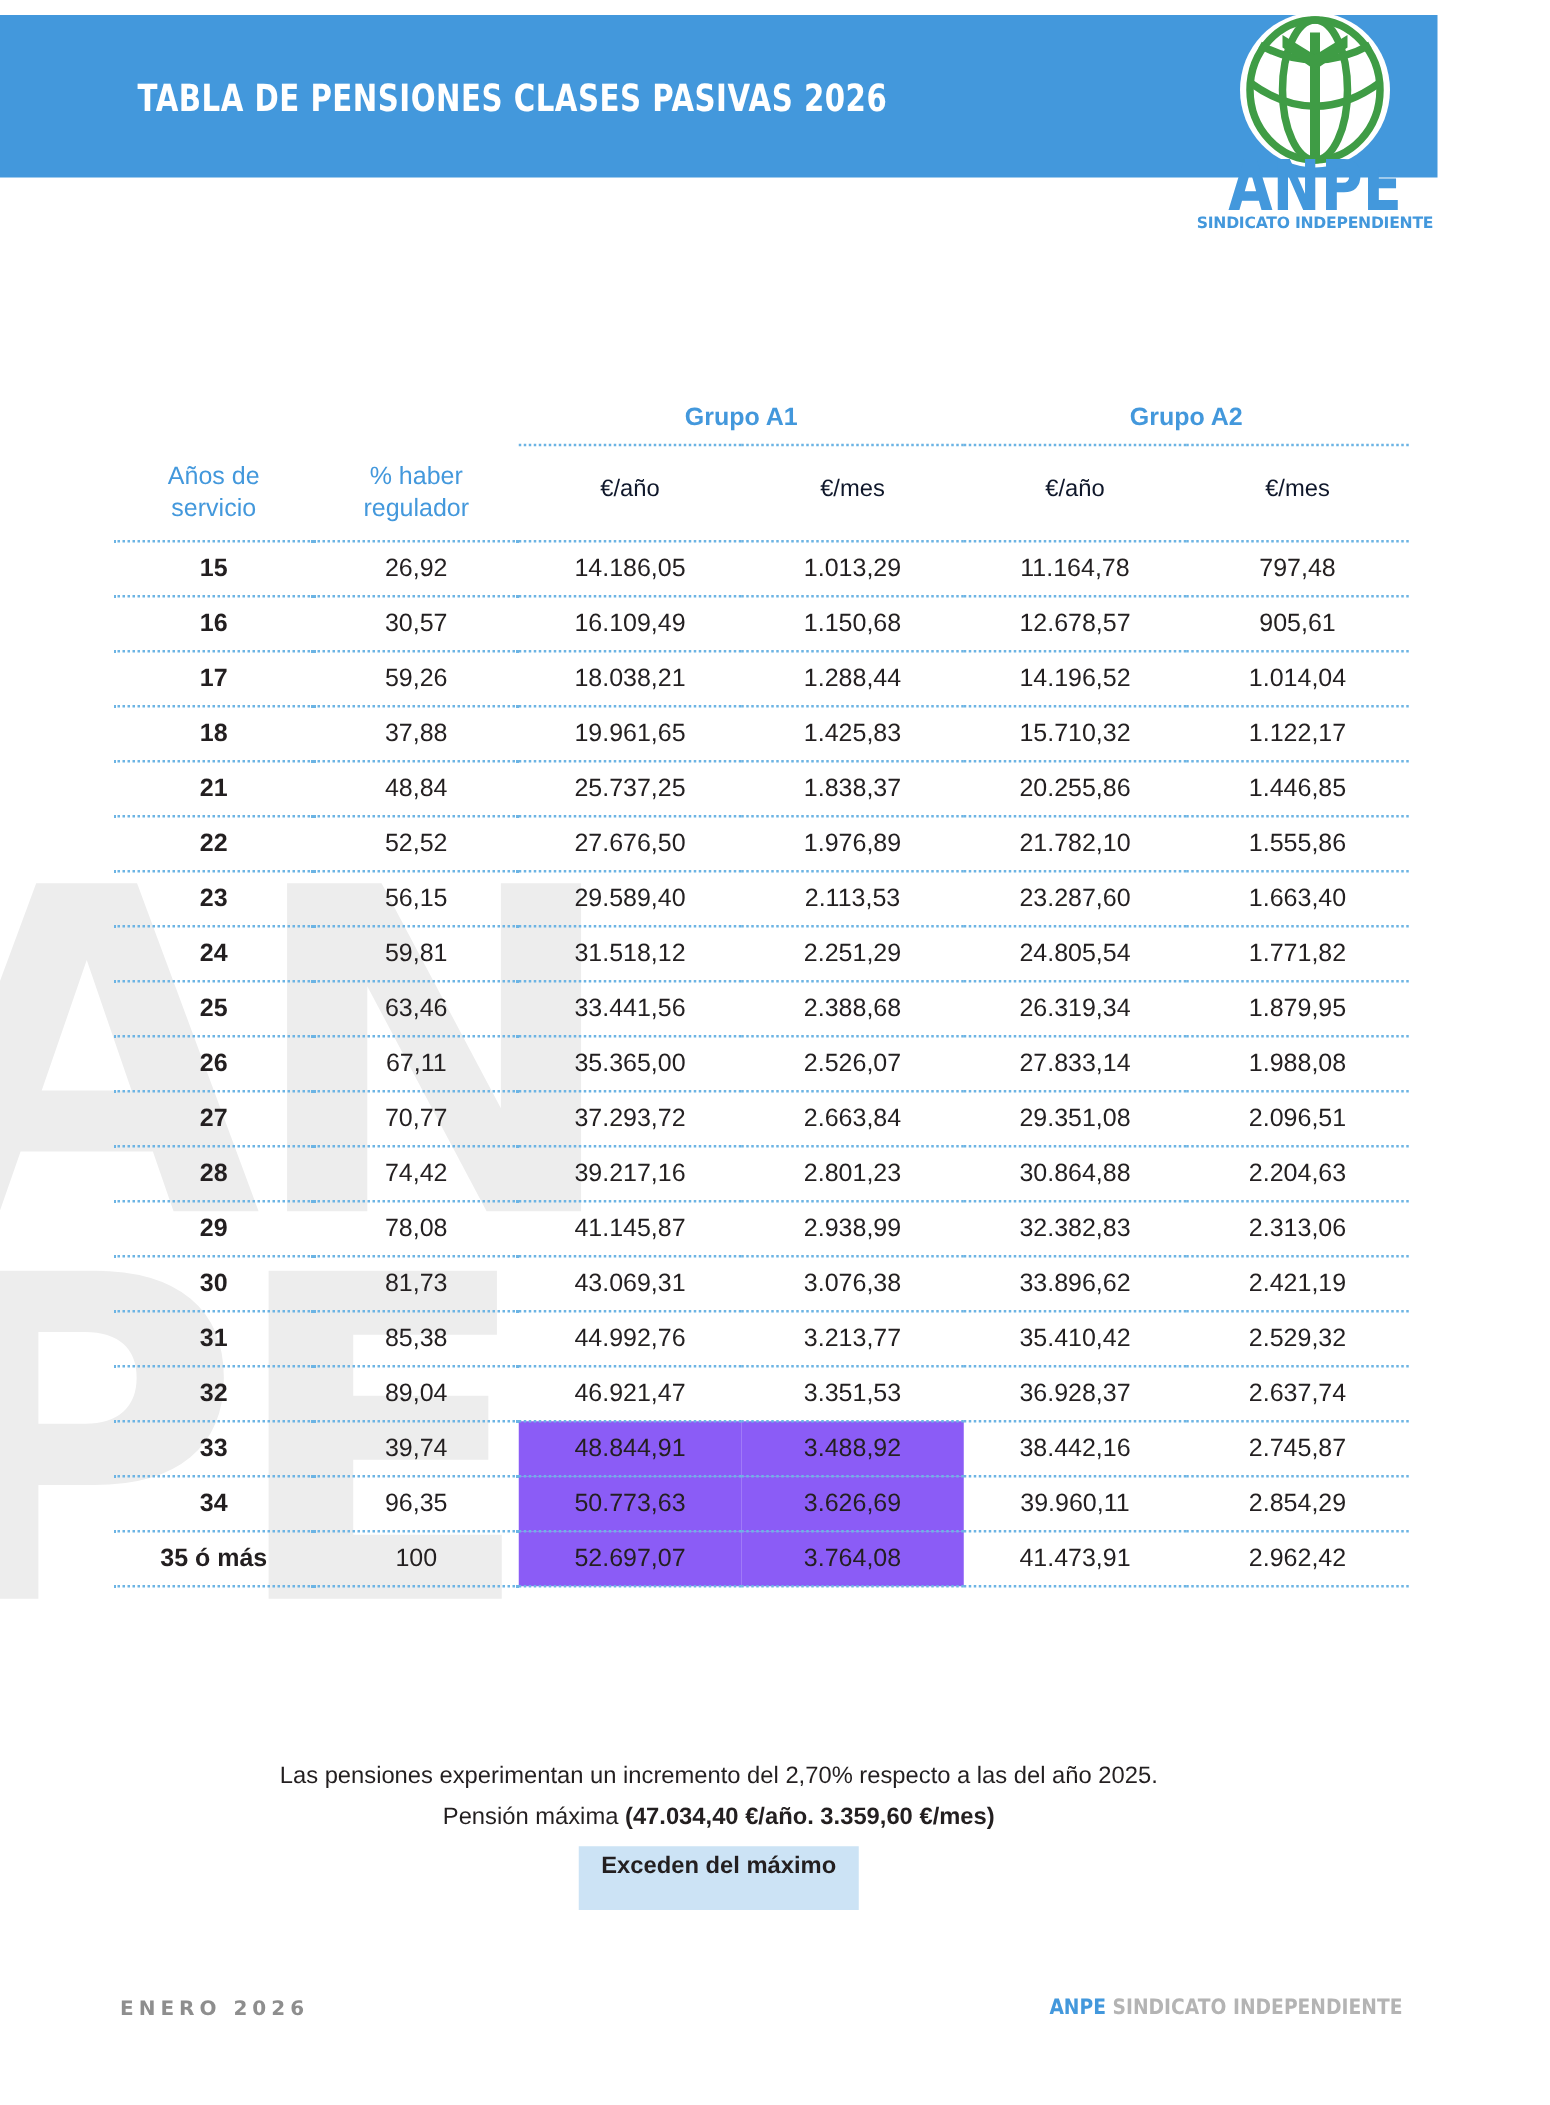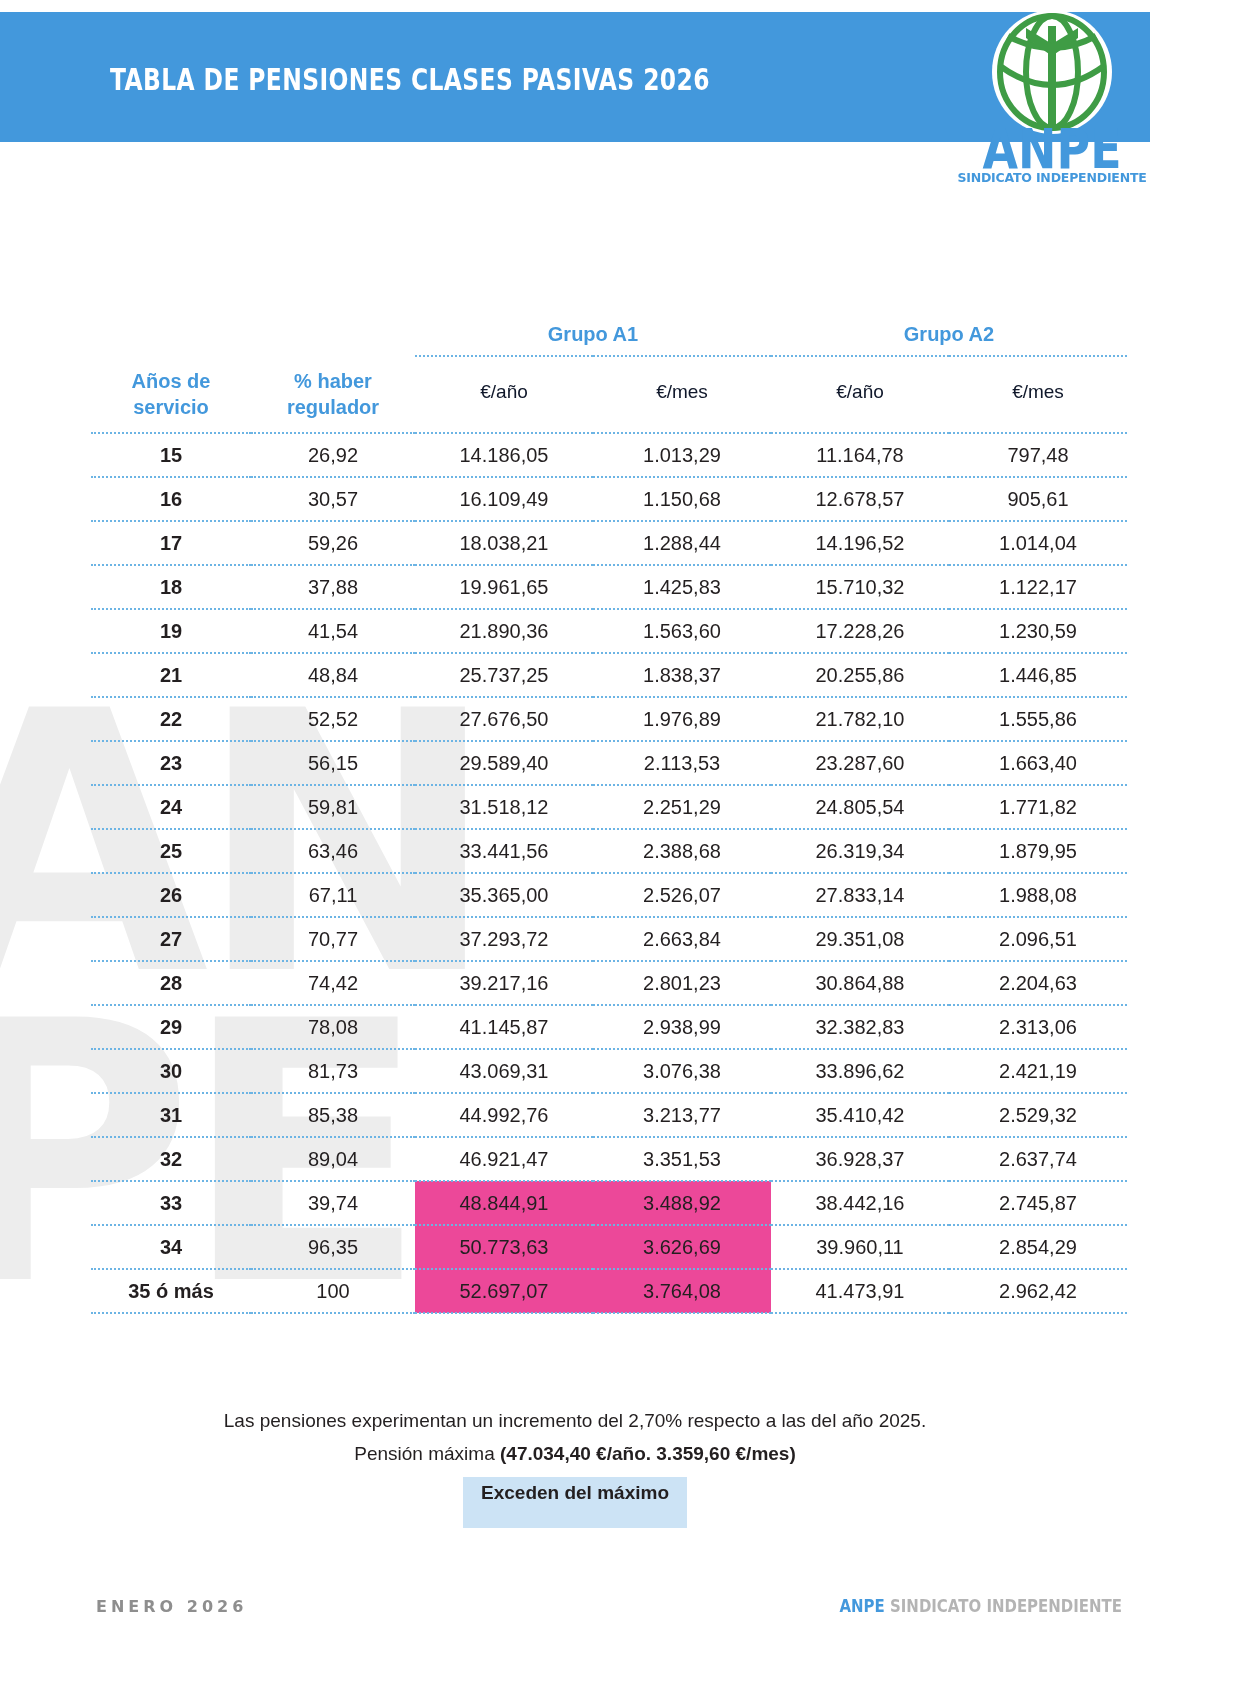--- a/index.html
+++ b/index.html
@@ -96,21 +96,21 @@
     color: #4398dc;
     font-size: 20px;
     font-weight: 700;
     height: 38px;
     padding-bottom: 4px !important;
     border-bottom: 2px dotted #6cb4e4;
   }
   .hdr-main {
     color: #4398dc;
     font-size: 20px;
-    font-weight: 700;
+    font-weight: 400;
     line-height: 1.3;
     height: 76px;
     vertical-align: middle;
   }
   .hdr-sub {
     color: #0f172a;
     font-size: 19px;
     font-weight: 400;
     height: 38px;
     padding-bottom: 6px !important;
@@ -128,21 +128,21 @@
     color: #231f20;
     border-bottom: 2px dotted #6cb4e4;
   }
   tbody tr:last-child td { border-bottom: 2px dotted #6cb4e4; }
 
   td.c-years { width: 160px; font-weight: 700; }
   td.c-pct   { width: 164px; }
   td.c-val   { width: 178px; }
 
   td.over {
-    background: #ec4899;
+    background: #8b5cf6;
   }
 
   
   .notes {
     position: absolute;
     left: 0; top: 1404px;
     width: 1150px;
     text-align: center;
     z-index: 1;
   }
@@ -274,28 +274,20 @@
           </tr>
           <tr>
             <td class="c-years">18</td>
             <td class="c-pct">37,88</td>
             <td class="c-val">19.961,65</td>
             <td class="c-val">1.425,83</td>
             <td class="c-val">15.710,32</td>
             <td class="c-val">1.122,17</td>
           </tr>
           <tr>
-            <td class="c-years">19</td>
-            <td class="c-pct">41,54</td>
-            <td class="c-val">21.890,36</td>
-            <td class="c-val">1.563,60</td>
-            <td class="c-val">17.228,26</td>
-            <td class="c-val">1.230,59</td>
-          </tr>
-          <tr>
             <td class="c-years">21</td>
             <td class="c-pct">48,84</td>
             <td class="c-val">25.737,25</td>
             <td class="c-val">1.838,37</td>
             <td class="c-val">20.255,86</td>
             <td class="c-val">1.446,85</td>
           </tr>
           <tr>
             <td class="c-years">22</td>
             <td class="c-pct">52,52</td>

